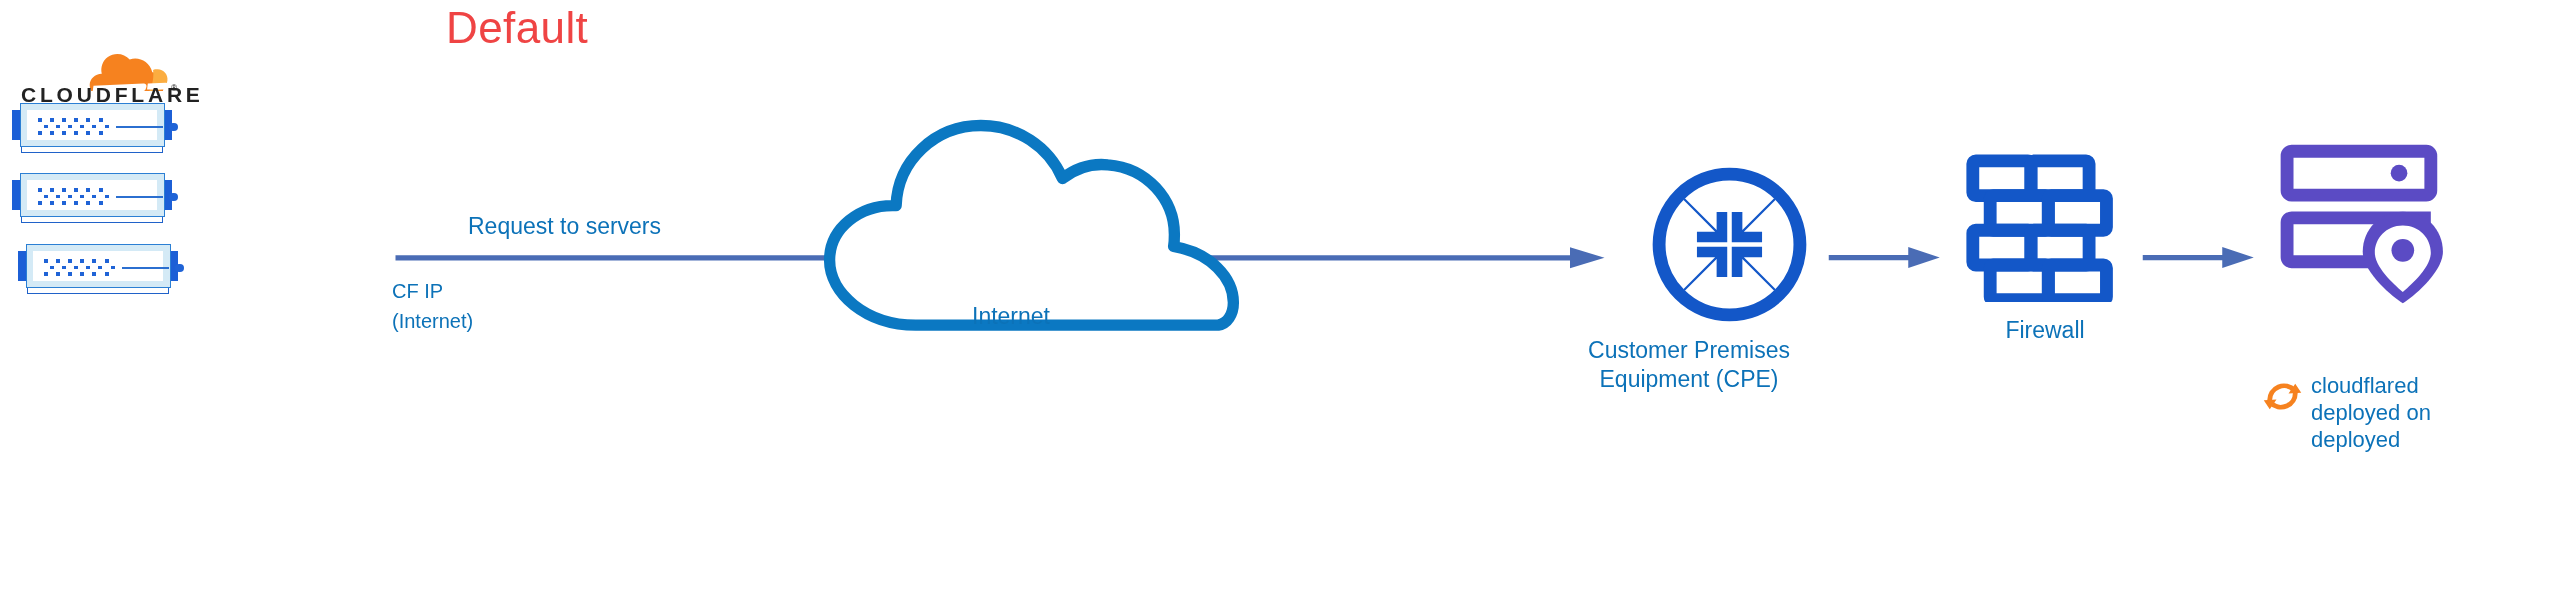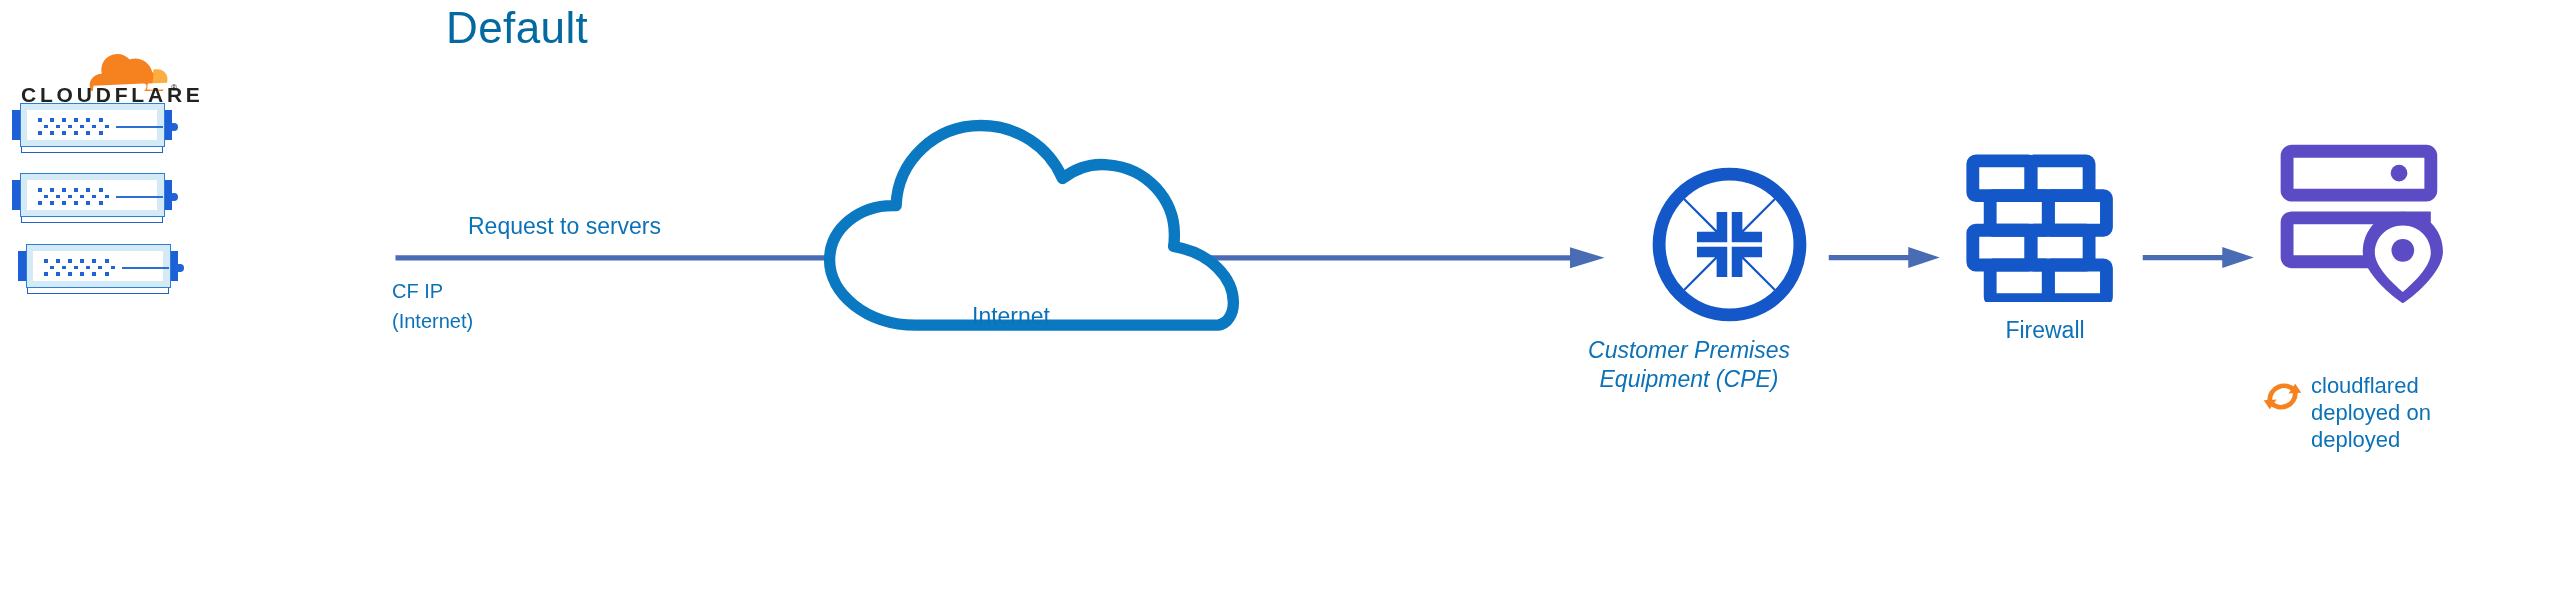--- a/index.html
+++ b/index.html
@@ -17,21 +17,21 @@
     background: #ffffff;
     overflow: hidden;
   }
   .abs { position: absolute; }
 
   
   #diagram-title {
     left: 446px;
     top: 3px;
     font-size: 44px;
-    color: #0369a1;
+    color: #ef4444;
     letter-spacing: 0.4px;
     white-space: nowrap;
   }
 
   
   #cloudflare-logo {
     left: 15px;
     top: 50px;
     width: 166px;
     height: 58px;
@@ -152,21 +152,21 @@
   }
 
   
   .node-label {
     font-size: 23px;
     color: #0c72b8;
     line-height: 29px;
     text-align: center;
     white-space: nowrap;
   }
-  #label-cpe  { left: 1530px; top: 336px; width: 318px; font-style: italic; }
+  #label-cpe  { left: 1530px; top: 336px; width: 318px; }
   #label-firewall { left: 1886px; top: 316px; width: 318px; }
   #label-origin { left: 2270px; top: 316px; width: 250px; text-align: left; }
 
   
   #cloudflared-note {
     left: 2311px;
     top: 372px;
     font-size: 22px;
     color: #0c72b8;
     line-height: 27px;

